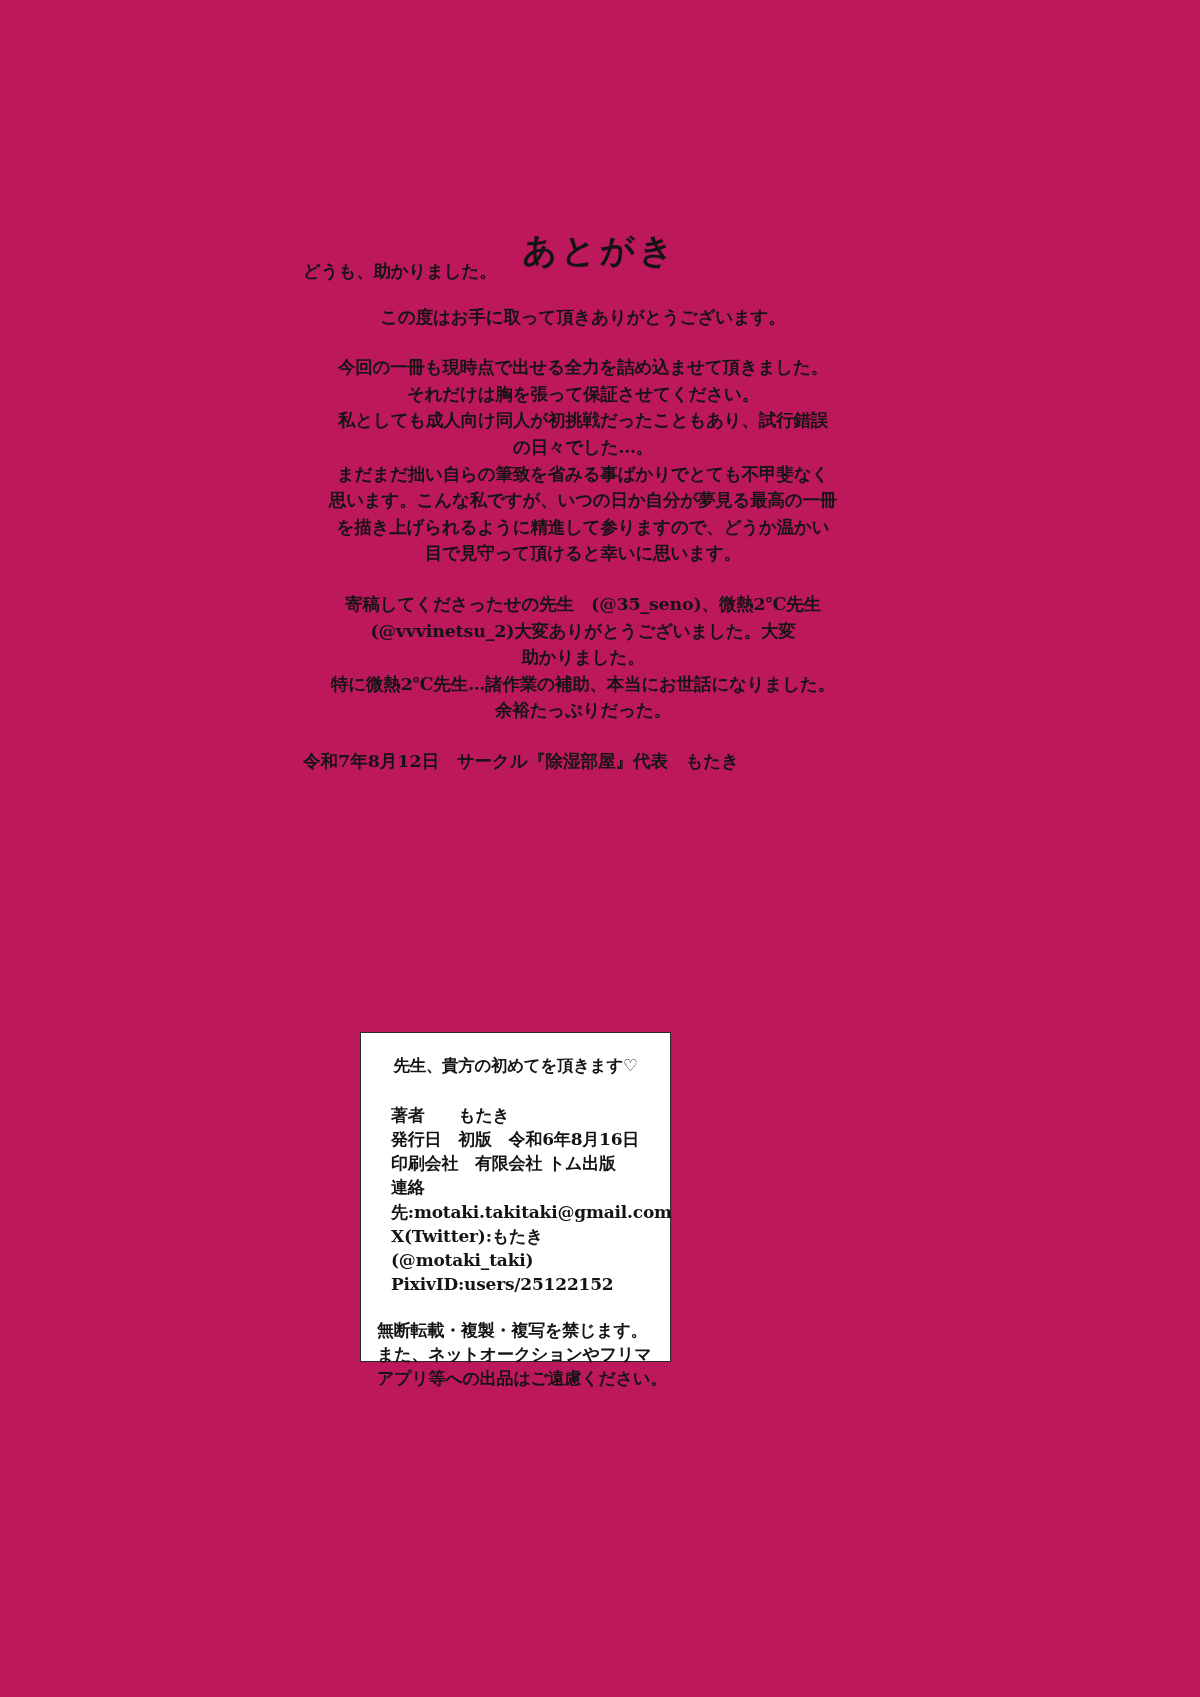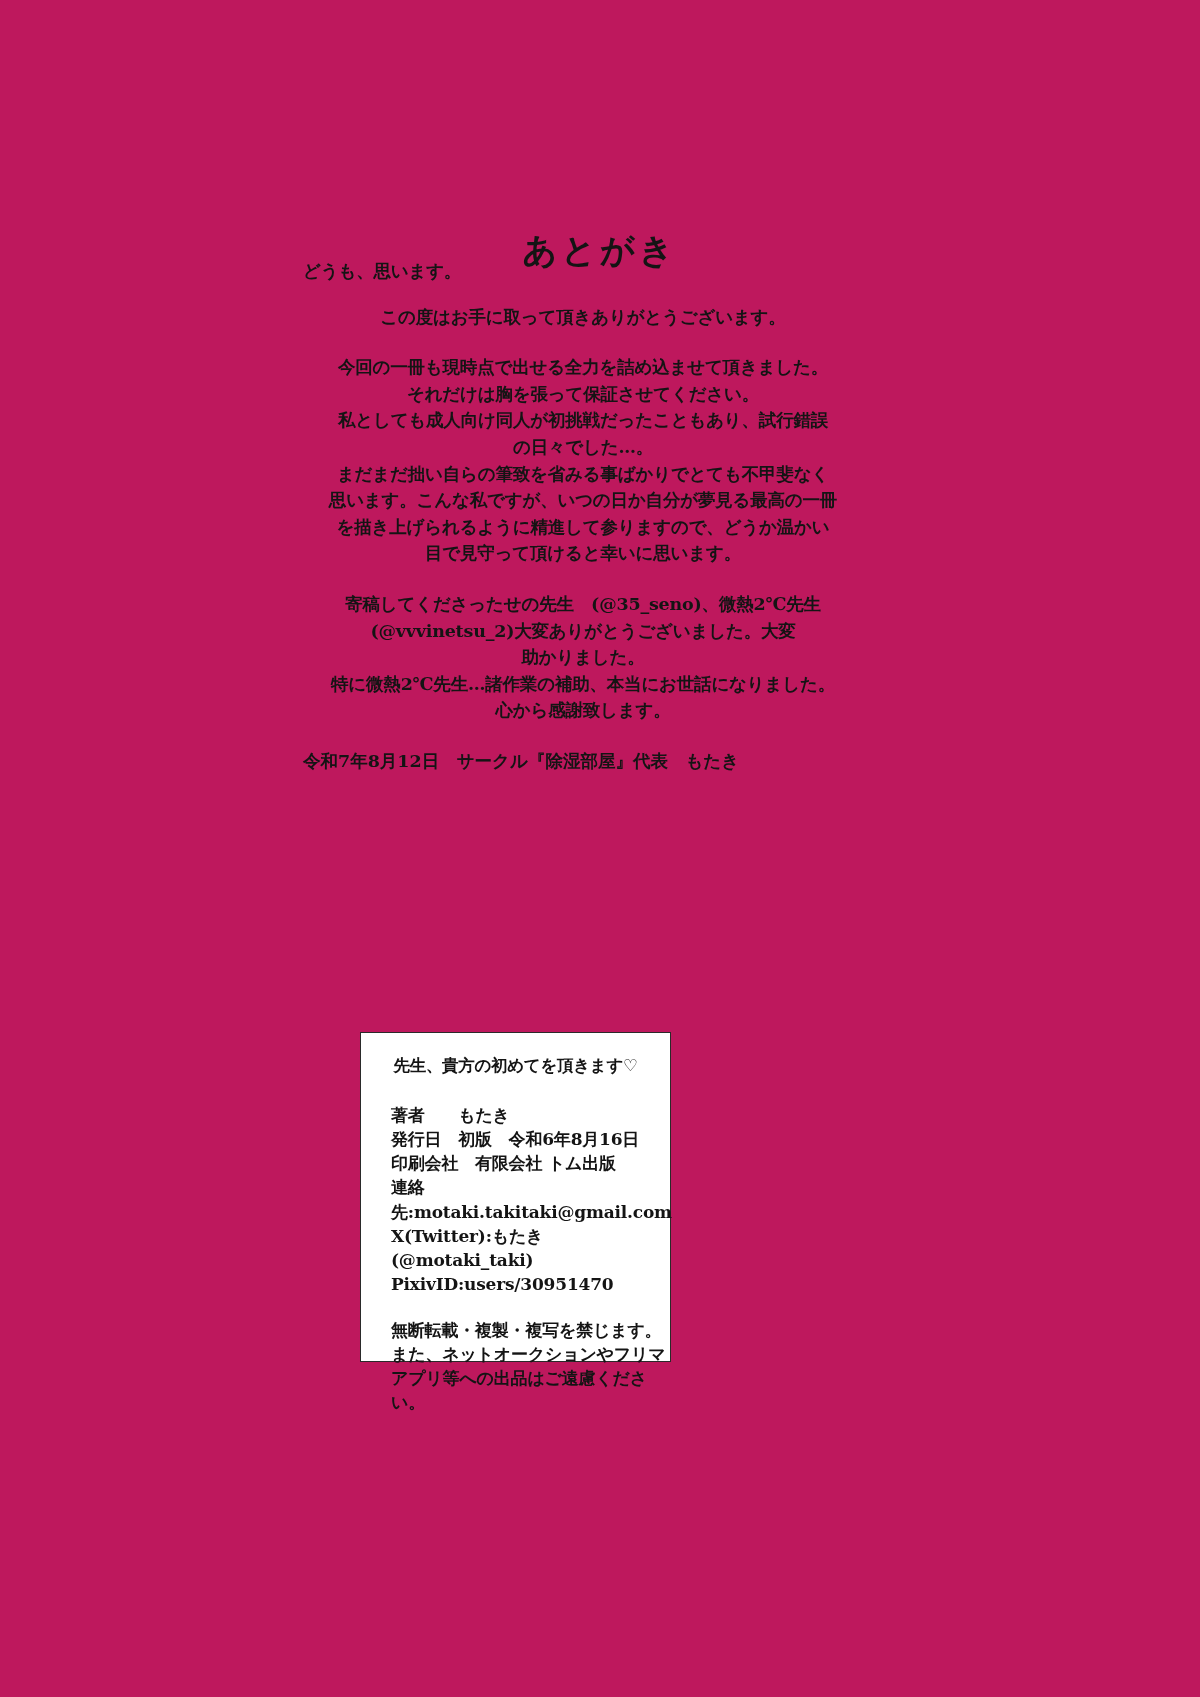--- a/index.html
+++ b/index.html
@@ -83,61 +83,61 @@
   .colophon-block {
     margin: 26px 0 0 30px;
     font-size: 17px;
     line-height: 1.42;
     font-weight: 600;
     color: #141414;
     white-space: pre-line;
     letter-spacing: -0.2px;
   }
   .colophon-notice {
-    margin: 22px 0 0 30px;
+    margin: 22px 0 0 16px;
     font-size: 17px;
     line-height: 1.42;
     font-weight: 600;
     color: #141414;
     white-space: pre-line;
     letter-spacing: -0.2px;
   }
 </style>
 </head>
 <body>
 
 <div class="page">
 
   <h1 class="afterword-title">あとがき</h1>
 
   <div class="body-col">
-    <p class="para">どうも、思います。</p>
+    <p class="para">どうも、助かりました。</p>
     <p class="para gap-lg">この度はお手に取って頂きありがとうございます。</p>
     <p class="para gap-lg">今回の一冊も現時点で出せる全力を詰め込ませて頂きました。
 それだけは胸を張って保証させてください。
 私としても成人向け同人が初挑戦だったこともあり、試行錯誤
 の日々でした…。
 まだまだ拙い自らの筆致を省みる事ばかりでとても不甲斐なく
 思います。こんな私ですが、いつの日か自分が夢見る最高の一冊
 を描き上げられるように精進して参りますので、どうか温かい
 目で見守って頂けると幸いに思います。</p>
     <p class="para gap-lg">寄稿してくださったせの先生　(@35_seno)、微熱2℃先生
 (@vvvinetsu_2)大変ありがとうございました。大変
 助かりました。
 特に微熱2℃先生…諸作業の補助、本当にお世話になりました。
-心から感謝致します。</p>
+余裕たっぷりだった。</p>
     <p class="signature">令和7年8月12日　サークル『除湿部屋』代表　もたき</p>
   </div>
 
   <div class="colophon">
     <div class="colophon-title">先生、貴方の初めてを頂きます♡</div>
     <div class="colophon-block">著者　　もたき
 発行日　初版　令和6年8月16日
 印刷会社　有限会社 トム出版
 連絡先:motaki.takitaki@gmail.com
 X(Twitter):もたき(@motaki_taki)
-PixivID:users/30951470</div>
+PixivID:users/25122152</div>
     <div class="colophon-notice">無断転載・複製・複写を禁じます。
 また、ネットオークションやフリマ
 アプリ等への出品はご遠慮ください。</div>
   </div>
 
 </div>
 
 </body></html>

